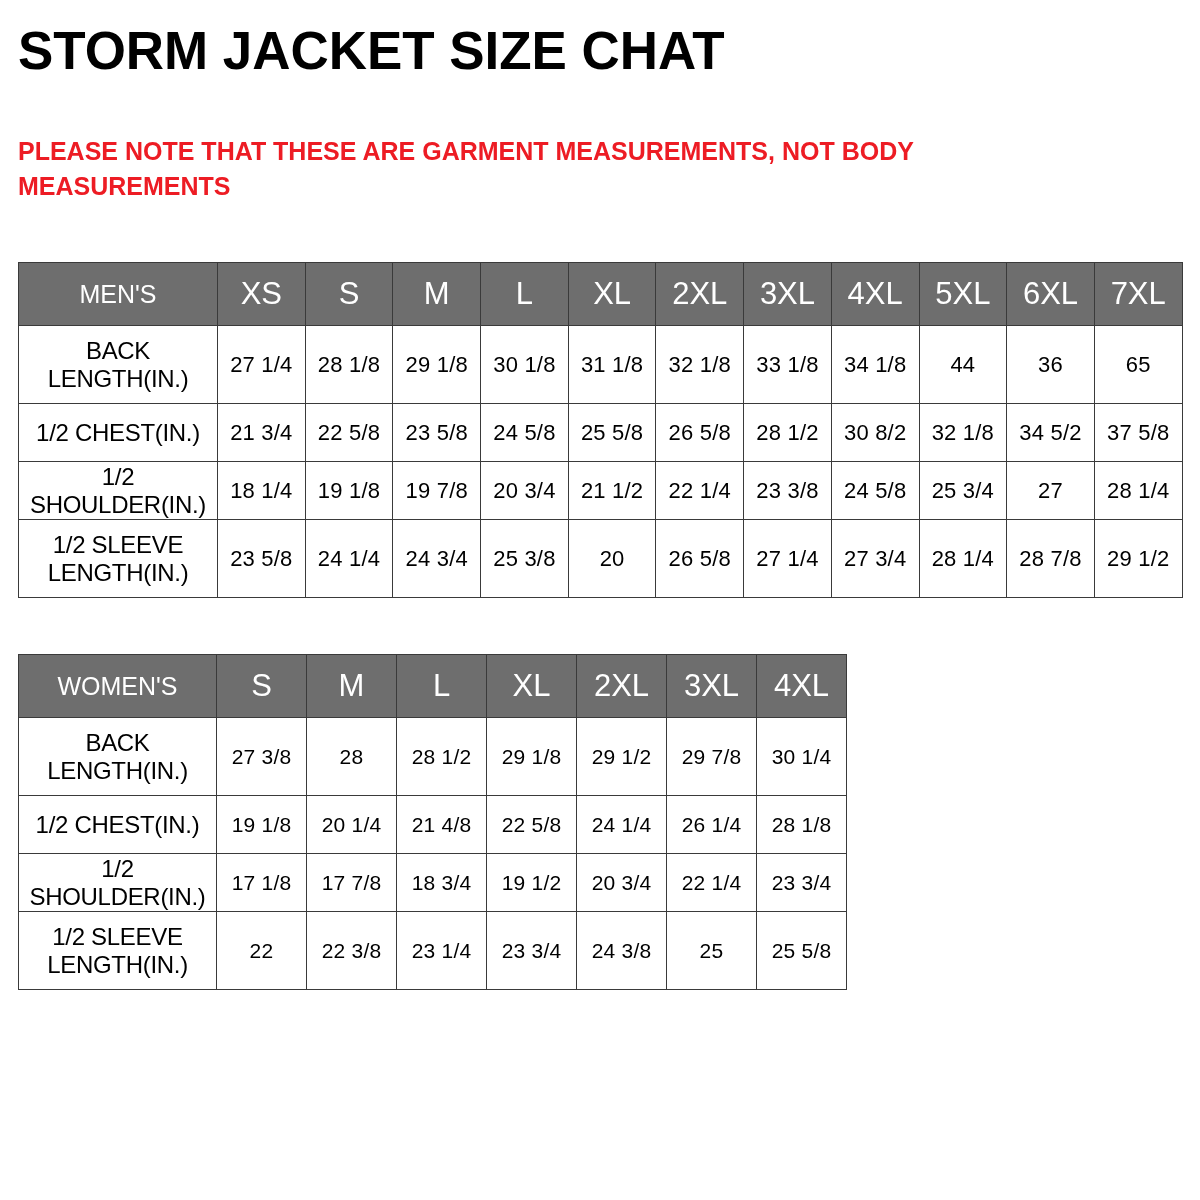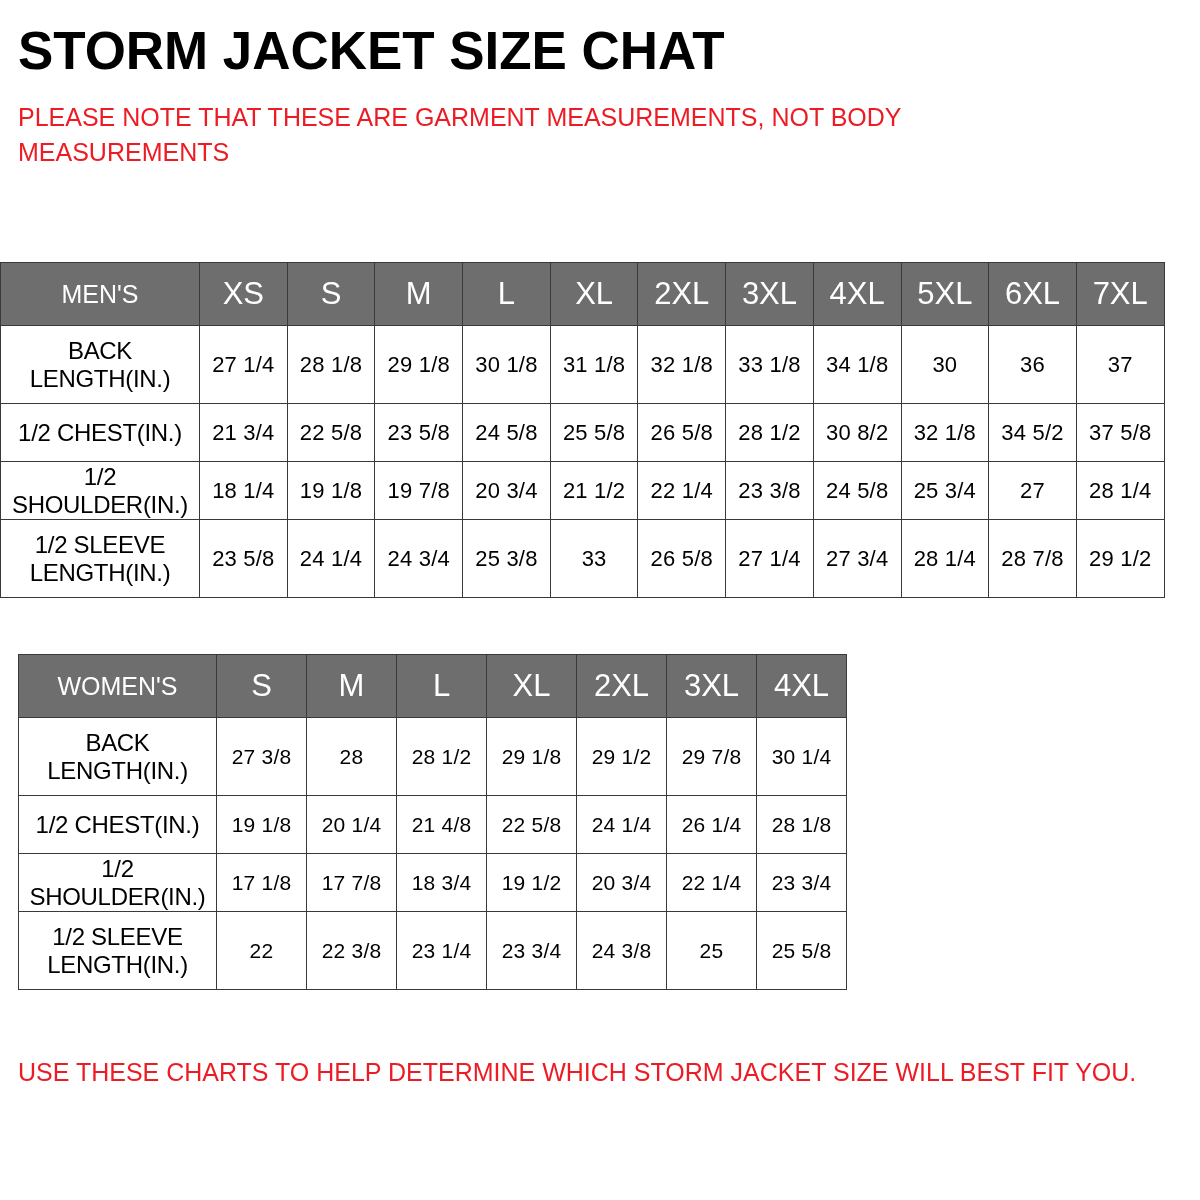--- a/index.html
+++ b/index.html
@@ -32,24 +32,24 @@
     white-space: nowrap;
     line-height: 1.05;
     transform: scaleX(0.98);
     transform-origin: left top;
   }
 
   
   .note-top {
     position: absolute;
     left: 18px;
-    top: 100px;
+    top: 134px;
     width: 960px;
     font-size: 25px;
-    font-weight: normal;
+    font-weight: bold;
     color: #ed1c24;
     line-height: 1.38;
     letter-spacing: 0px;
   }
 
   
   table.size-table {
     position: absolute;
     border-collapse: collapse;
     table-layout: fixed;
@@ -88,21 +88,21 @@
   }
   table.size-table tbody tr {
     height: 58px;
   }
   table.size-table tbody tr.tall {
     height: 78px;
   }
 
   
   #mens-table {
-    left: 0;
+    left: 18px;
     top: 262px;
     width: 1163px;
   }
   #mens-table thead th.corner { width: 198px; }
   #mens-table col.sizecol { width: 87.7px; }
 
   
   #womens-table {
     left: 18px;
     top: 654px;
@@ -172,23 +172,23 @@
             <div>LENGTH(IN.)</div>
           </td>
           <td class="val">27  1/4</td>
           <td class="val">28  1/8</td>
           <td class="val">29  1/8</td>
           <td class="val">30  1/8</td>
           <td class="val">31  1/8</td>
           <td class="val">32  1/8</td>
           <td class="val">33  1/8</td>
           <td class="val">34  1/8</td>
-          <td class="val">30</td>
+          <td class="val">44</td>
           <td class="val">36</td>
-          <td class="val">37</td>
+          <td class="val">65</td>
         </tr>
         <tr>
           <td class="rowlabel">1/2  CHEST(IN.)</td>
           <td class="val">21  3/4</td>
           <td class="val">22  5/8</td>
           <td class="val">23  5/8</td>
           <td class="val">24  5/8</td>
           <td class="val">25  5/8</td>
           <td class="val">26  5/8</td>
           <td class="val">28  1/2</td>
@@ -213,21 +213,21 @@
         </tr>
         <tr class="tall">
           <td class="rowlabel">
             <div>1/2  SLEEVE</div>
             <div>LENGTH(IN.)</div>
           </td>
           <td class="val">23  5/8</td>
           <td class="val">24  1/4</td>
           <td class="val">24  3/4</td>
           <td class="val">25  3/8</td>
-          <td class="val">33</td>
+          <td class="val">20</td>
           <td class="val">26  5/8</td>
           <td class="val">27  1/4</td>
           <td class="val">27  3/4</td>
           <td class="val">28  1/4</td>
           <td class="val">28  7/8</td>
           <td class="val">29  1/2</td>
         </tr>
       </tbody>
   </table>
 
@@ -297,15 +297,14 @@
           <td class="val">22  3/8</td>
           <td class="val">23  1/4</td>
           <td class="val">23  3/4</td>
           <td class="val">24  3/8</td>
           <td class="val">25</td>
           <td class="val">25  5/8</td>
         </tr>
       </tbody>
   </table>
 
-  <div class="note-bottom">USE THESE CHARTS TO HELP DETERMINE WHICH STORM JACKET  SIZE WILL BEST FIT YOU.</div>
 
 </div>
 
 </body></html>

